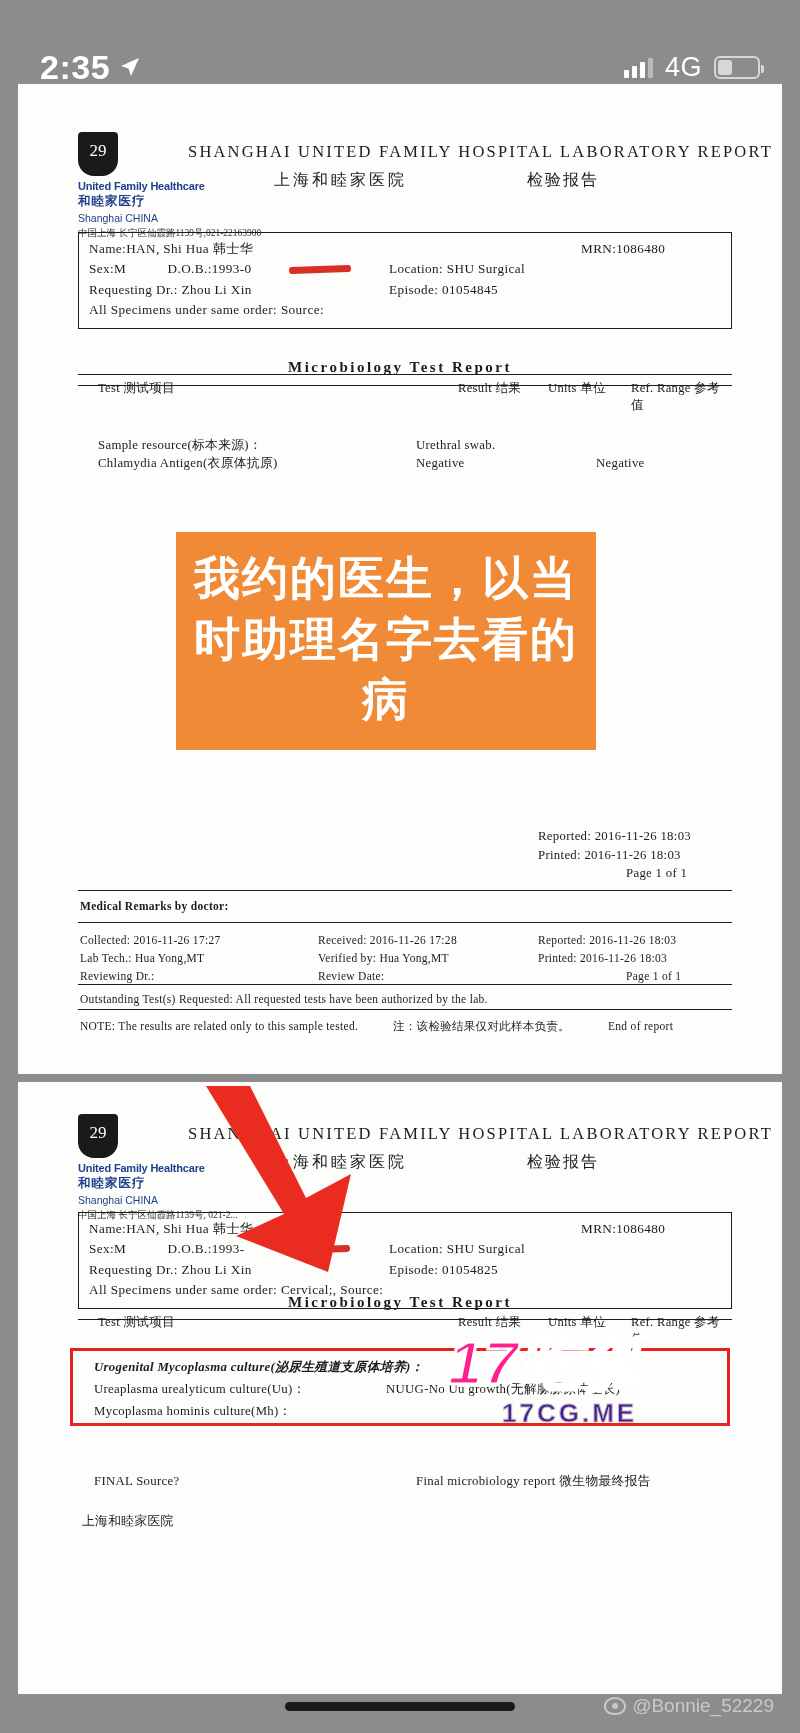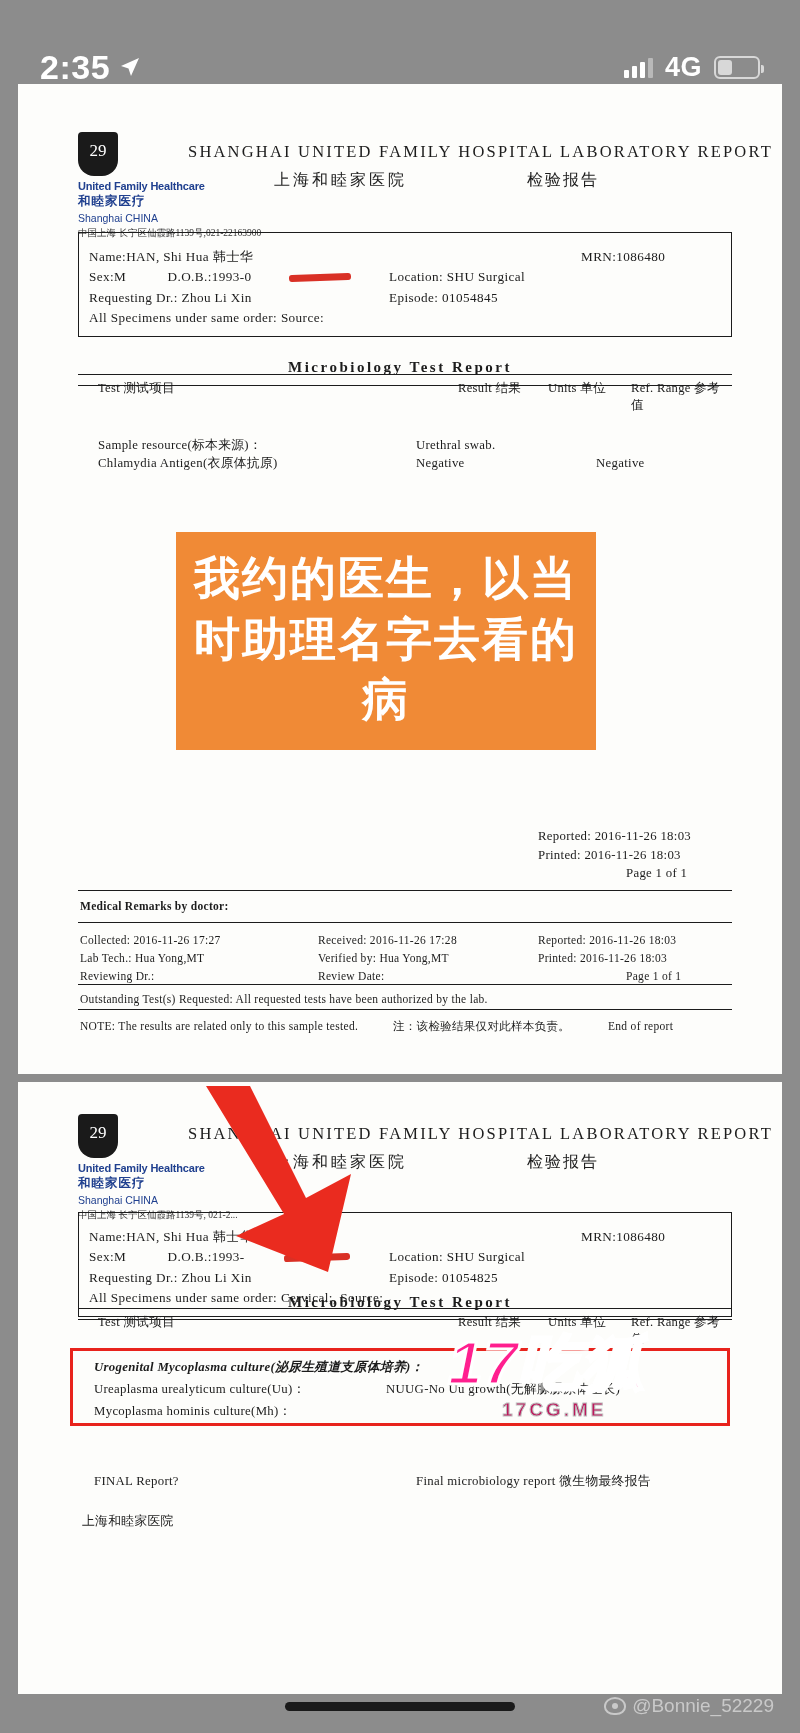--- a/index.html
+++ b/index.html
@@ -63,21 +63,21 @@
     background: #ffffff;
     border-radius: 1px;
   }
   .signal i:nth-child(1) { height: 8px; }
   .signal i:nth-child(2) { height: 12px; }
   .signal i:nth-child(3) { height: 16px; }
   .signal i:nth-child(4) { height: 20px; background: #b9b9b9; }
   .carrier {
     font-size: 27px;
     color: #ffffff;
-    font-weight: 700;
+    font-weight: 400;
     letter-spacing: 0.5px;
   }
   .battery {
     width: 46px;
     height: 23px;
     border: 2px solid #d8d8d8;
     border-radius: 6px;
     position: relative;
     box-sizing: border-box;
   }
@@ -190,21 +190,21 @@
   }
   .title-cn .rep { margin-left: 120px; letter-spacing: 2px; text-align: center; }
 
   
   .patient-box {
     position: absolute;
     left: 60px;
     right: 50px;
     border: 1.5px solid #1c1c1c;
     box-sizing: border-box;
-    padding: 14px 10px 7px 10px;
+    padding: 6px 10px 7px 10px;
     font-size: 13.2px;
     line-height: 1.55;
     letter-spacing: 0.4px;
   }
   .prow { display: flex; position: relative; }
   .pcol-a { width: 300px; position: relative; }
   .pcol-b { flex: 1; }
   .pcol-c { width: 140px; text-align: left; }
   .redact {
     position: absolute;
@@ -290,22 +290,22 @@
     line-height: 1;
     white-space: nowrap;
   }
   .wm-main {
     font-size: 62px;
     color: #ff1f8f;
     -webkit-text-stroke: 3px #ffffff;
     letter-spacing: 1px;
   }
   .wm-sub {
-    font-size: 19px;
-    color: #be185d;
+    font-size: 26px;
+    color: #4c1d95;
     letter-spacing: 3px;
     -webkit-text-stroke: 1px #bdbdbd;
     font-style: normal;
   }
 
   
   .home-indicator {
     position: absolute;
     left: 50%;
     transform: translateX(-50%);
@@ -516,21 +516,21 @@
       <span class="c-ref">Ref. Range 参考值</span>
     </div>
 
     <div class="redbox" style="left:52px; top:266px; width:660px; height:78px;"></div>
 
     <div class="body-text" style="left:76px; top:274px; font-style:italic; font-weight:700;">Urogenital Mycoplasma culture(泌尿生殖道支原体培养)：</div>
     <div class="body-text" style="left:76px; top:296px;">Ureaplasma urealyticum culture(Uu)：</div>
     <div class="body-text" style="left:76px; top:318px;">Mycoplasma hominis culture(Mh)：</div>
     <div class="body-text" style="left:368px; top:296px;">NUUG-No Uu growth(无解脲脲原体生长)</div>
 
-    <div class="body-text" style="left:76px; top:388px;">FINAL Report?</div>
+    <div class="body-text" style="left:76px; top:388px;">FINAL Source?</div>
     <div class="body-text" style="left:398px; top:388px;">Final microbiology report 微生物最终报告</div>
     <div class="body-text" style="left:64px; top:428px;">上海和睦家医院</div>
 
     <svg class="arrow" style="left:170px; top:4px;" width="180" height="190" viewBox="0 0 180 190">
       <path d="M18 0 L62 0 L118 112 L163 88 L140 186 L48 150 L96 128 Z" fill="#ea2b1f"></path>
     </svg>
 
     <div class="watermark wm-main" style="left:430px; top:250px;">17吃狐</div>
     <div class="watermark wm-sub" style="left:484px; top:318px;">17CG.ME</div>
   </div>

